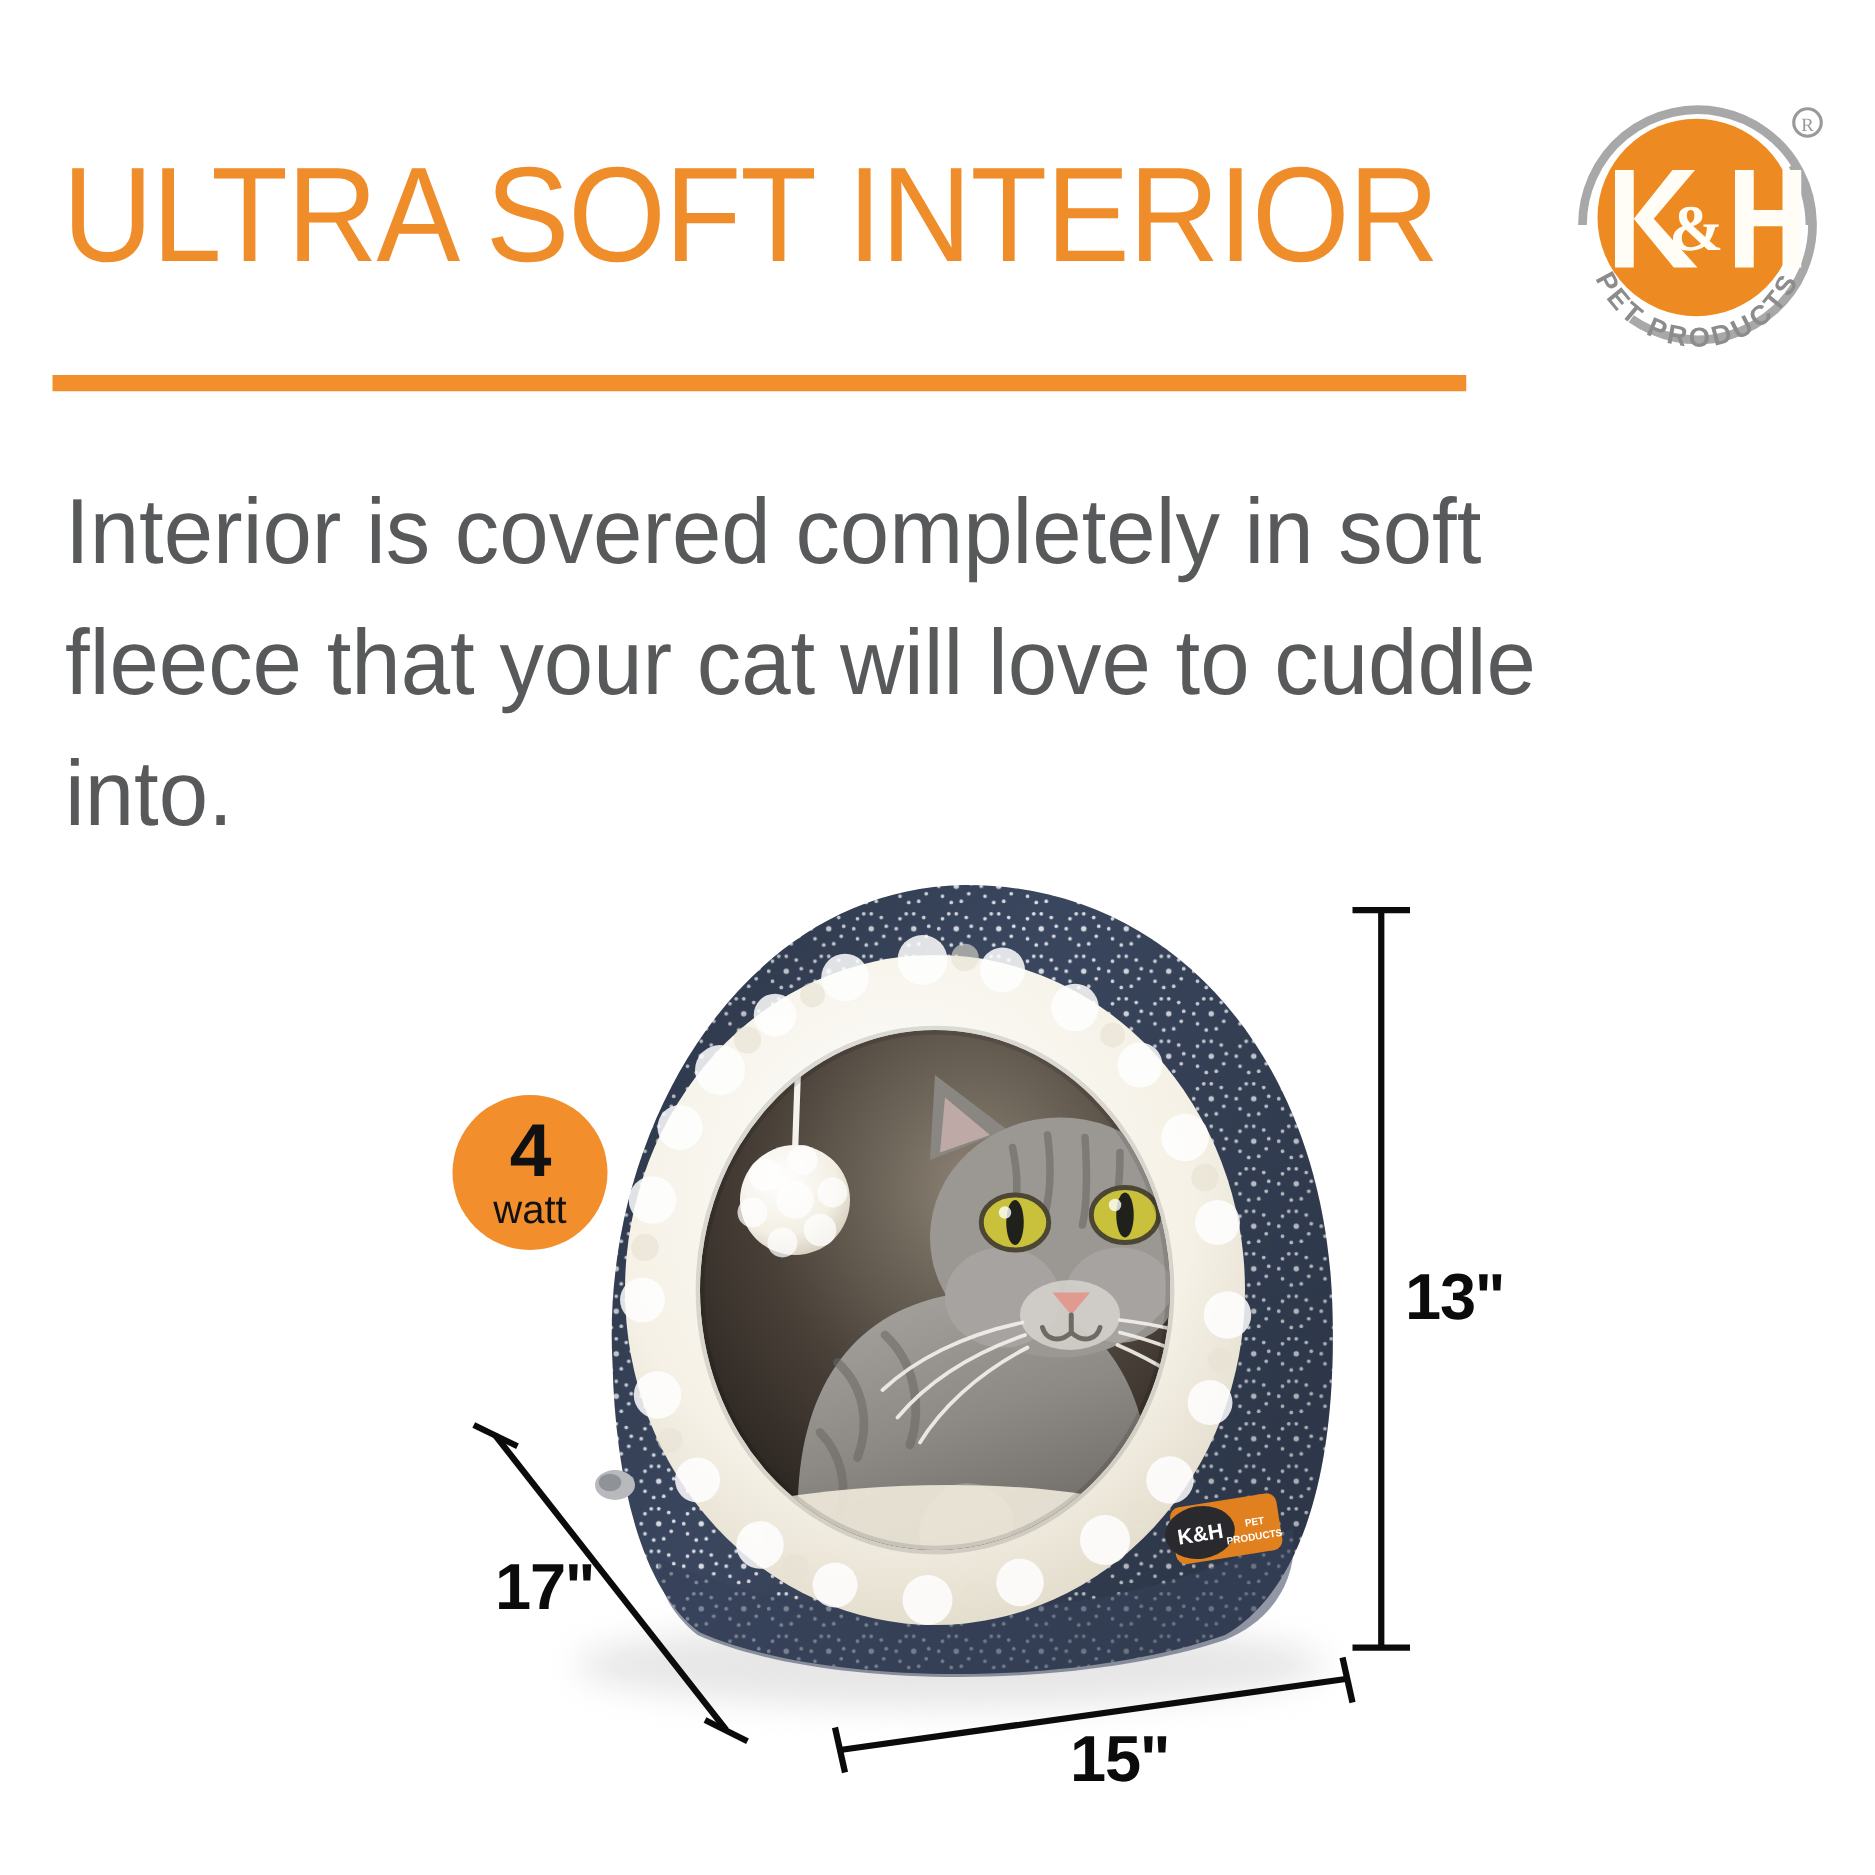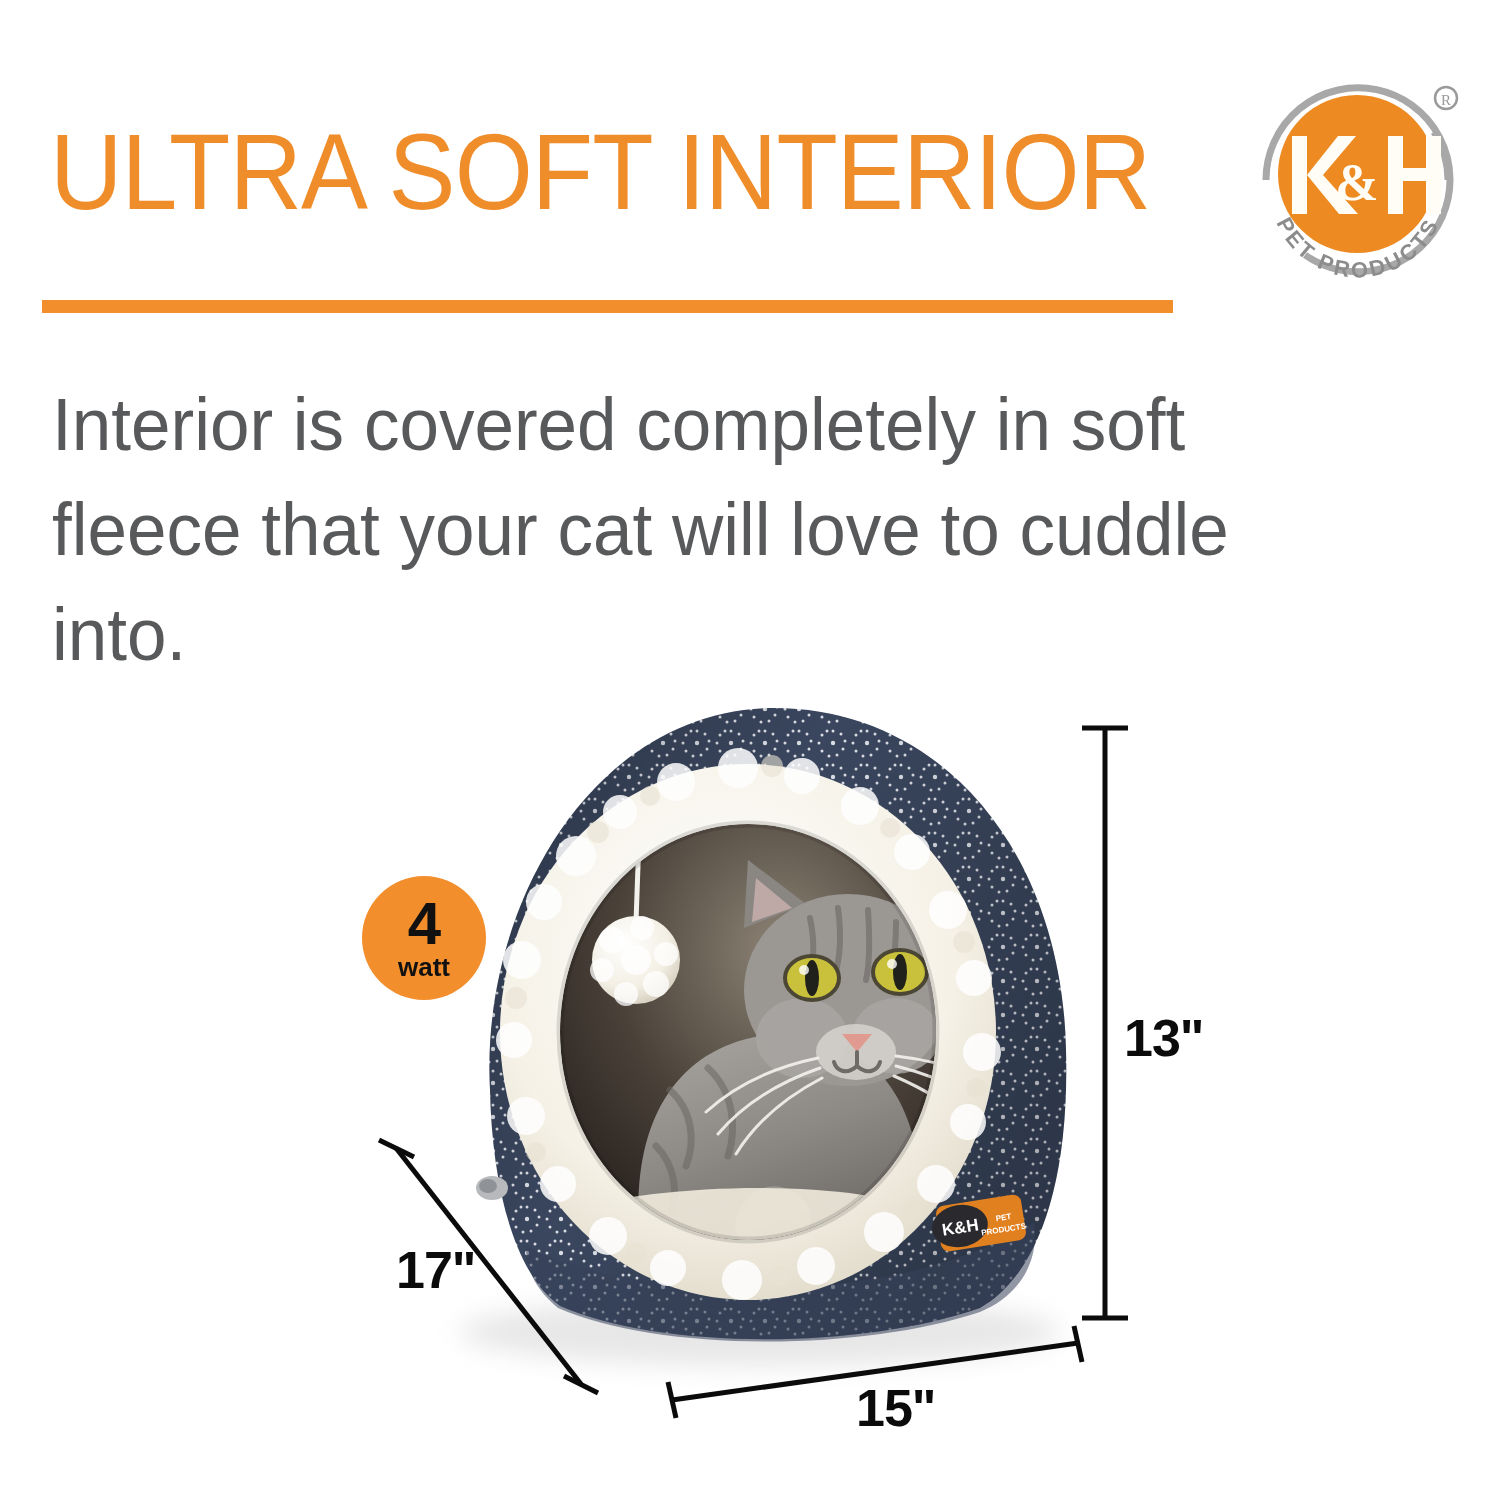--- a/index.html
+++ b/index.html
@@ -71,22 +71,22 @@
     color:#111;
     z-index:6;
   }
   .watt-num{
     font-size:60px;
     font-weight:bold;
     line-height:0.92;
     letter-spacing:-1px;
   }
   .watt-label{
-    font-size:26px;
-    font-weight:bold;
+    font-size:32px;
+    font-weight:normal;
     line-height:1;
     margin-top:2px;
   }
 
   
   .dims{
     position:absolute;
     left:0; top:0; width:1500px; height:1500px;
     pointer-events:none;
     z-index:5;

